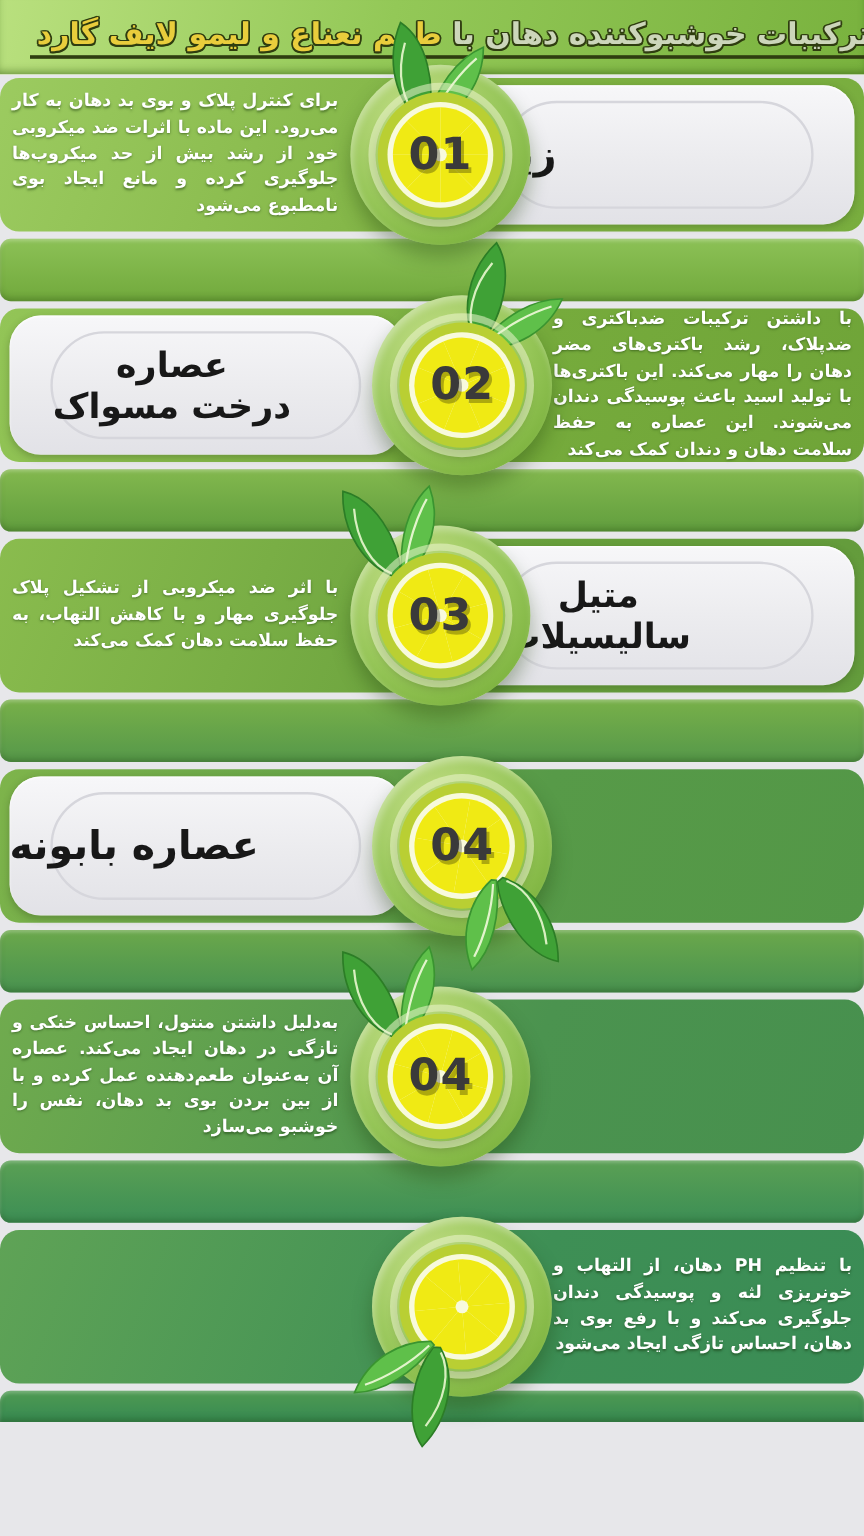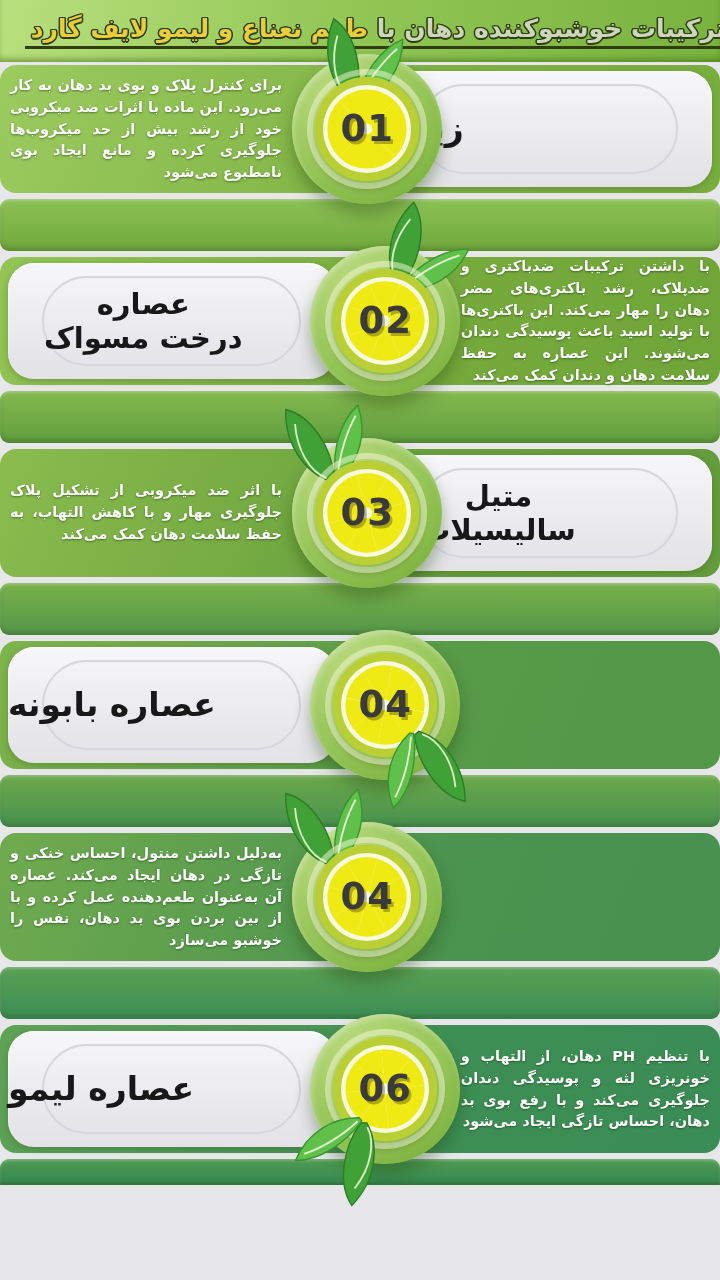--- a/index.html
+++ b/index.html
@@ -303,27 +303,20 @@
       </svg>
     </div>
     <div class="num">04</div>
   </div>
 </div>
 
 <div class="band band56"></div>
 
 <div class="item i6 pill-left">
   <div class="desc">با تنظیم PH دهان، از التهاب و خونریزی لثه و پوسیدگی دندان جلوگیری می‌کند و با رفع بوی بد دهان، احساس تازگی ایجاد می‌شود</div>
-  <div class="pill-area">
-    <div class="pill-outline"></div>
-    <div class="pill-title">
-      <span>عصاره لیمو</span>
-
-    </div>
-  </div>
   <div class="bump">
     <svg class="leaves pos-bl" viewBox="0 0 120 100">
       <path d="M52 96 C30 78 20 42 34 8 C58 24 66 64 58 94 Z" fill="#3fa136" stroke="#2c7d26" stroke-width="1.5"></path>
       <path d="M50 92 C36 80 30 54 38 26" fill="none" stroke="#d8efc0" stroke-width="2"></path>
       <path d="M58 96 C66 66 84 40 108 30 C108 62 88 88 62 98 Z" fill="#5fc04a" stroke="#3a9430" stroke-width="1.5"></path>
       <path d="M62 94 C72 72 88 52 102 40" fill="none" stroke="#e2f4cc" stroke-width="2"></path>
     </svg>
     <div class="lemon">
       <svg viewBox="0 0 120 120">
         <circle cx="60" cy="60" r="58" fill="#b9cf33"></circle>
@@ -334,17 +327,16 @@
           <path d="M60 60 L60 16 A44 44 0 0 1 91.1 28.9 Z" transform="rotate(90,60,60)"></path>
           <path d="M60 60 L60 16 A44 44 0 0 1 91.1 28.9 Z" transform="rotate(135,60,60)"></path>
           <path d="M60 60 L60 16 A44 44 0 0 1 91.1 28.9 Z" transform="rotate(180,60,60)"></path>
           <path d="M60 60 L60 16 A44 44 0 0 1 91.1 28.9 Z" transform="rotate(225,60,60)"></path>
           <path d="M60 60 L60 16 A44 44 0 0 1 91.1 28.9 Z" transform="rotate(270,60,60)"></path>
           <path d="M60 60 L60 16 A44 44 0 0 1 91.1 28.9 Z" transform="rotate(315,60,60)"></path>
         </g>
         <circle cx="60" cy="60" r="6" fill="#f8fadc"></circle>
       </svg>
     </div>
-    <div class="num">06</div>
   </div>
 </div>
 
 <div class="band bandEnd"></div>
 
 </body></html>

